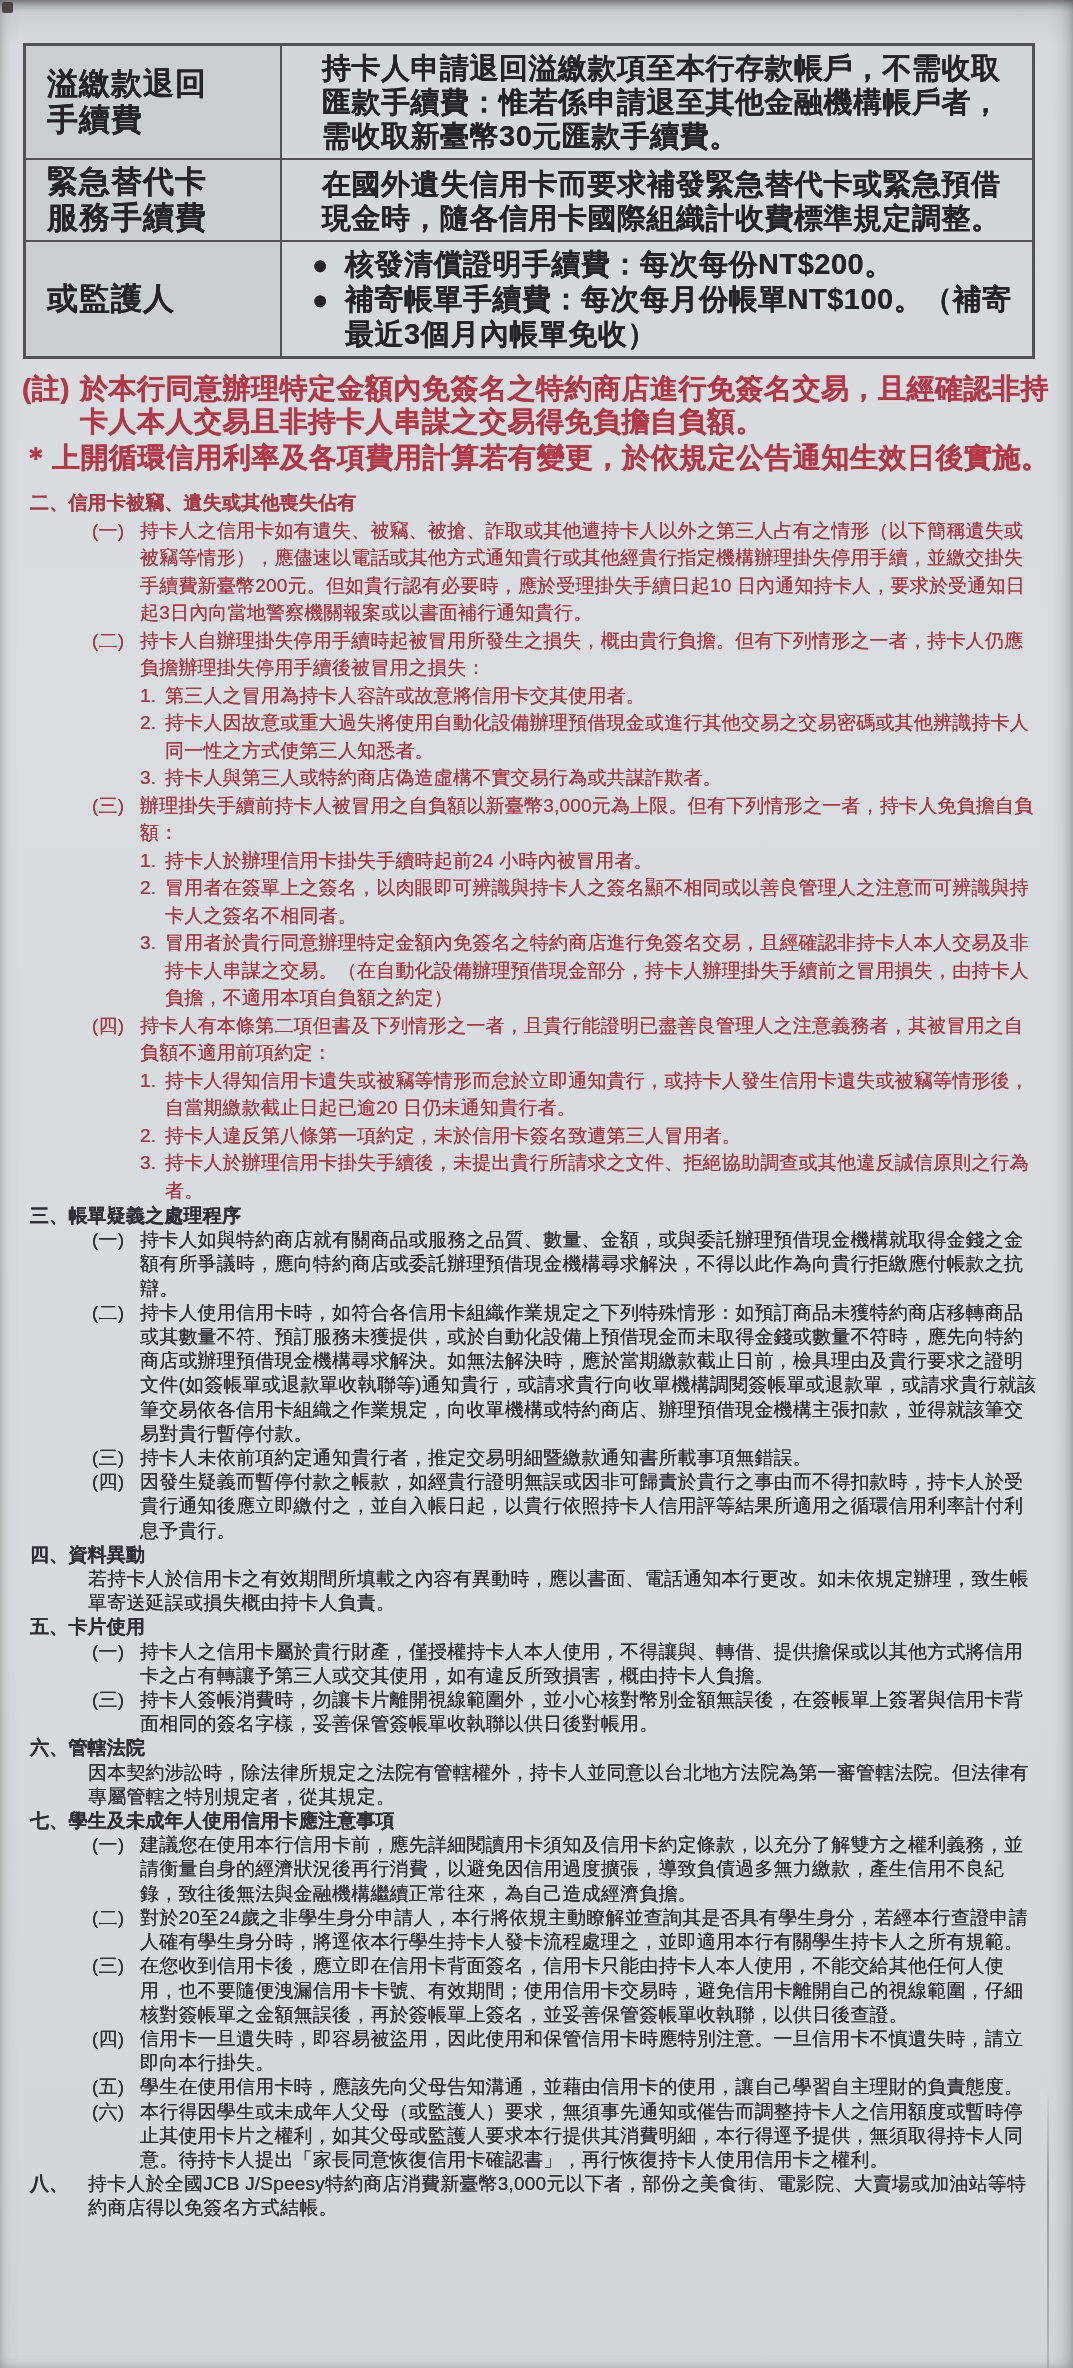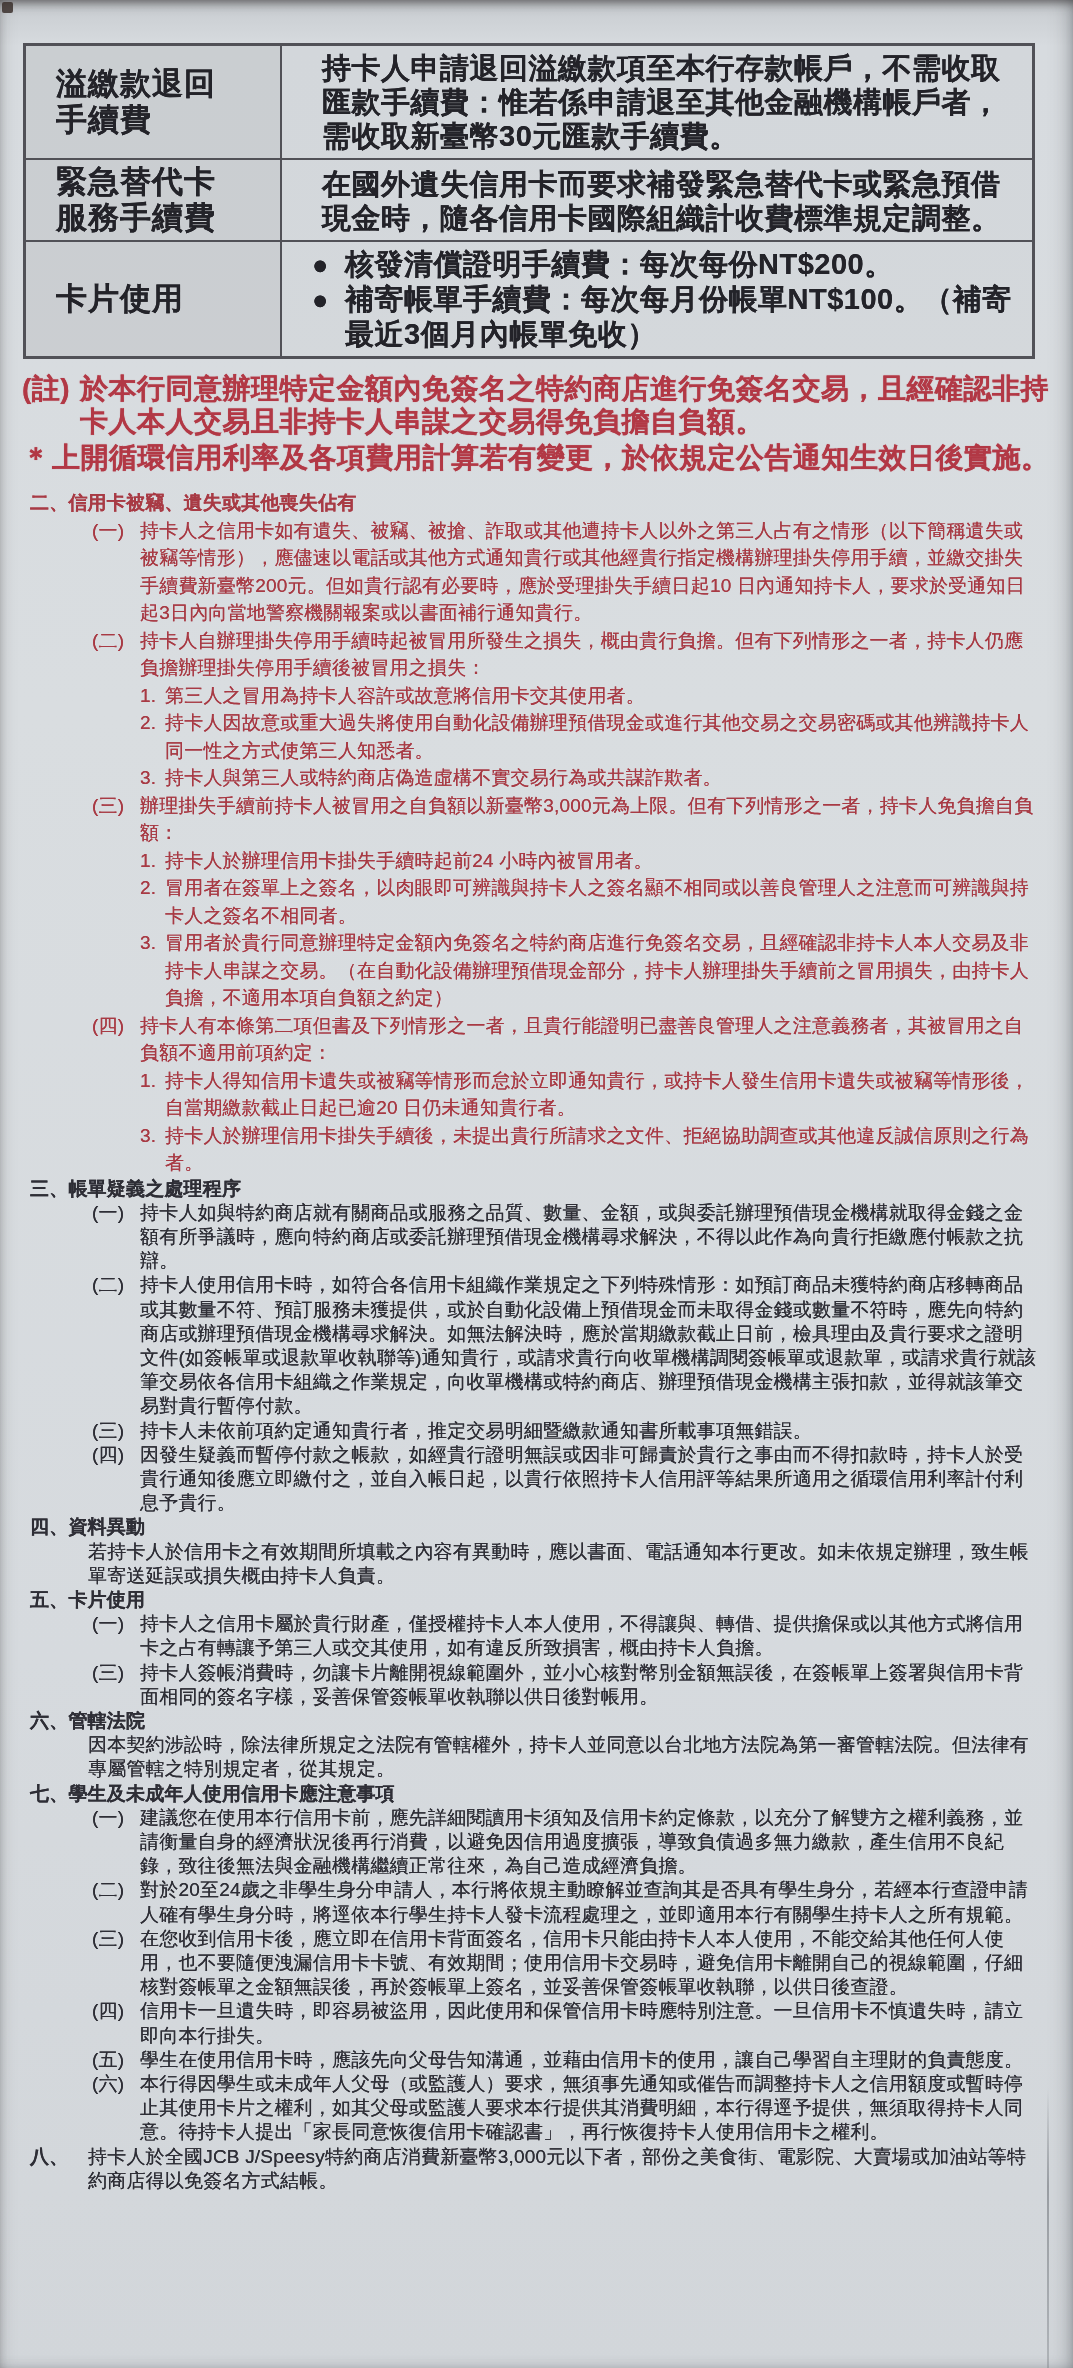--- a/index.html
+++ b/index.html
@@ -39,21 +39,21 @@
     color:var(--table-ink);
   }
   .fee-row{display:flex;align-items:stretch;}
   .fee-row + .fee-row{border-top:2px solid var(--border);}
   .fee-row:nth-child(1){min-height:100px;}
   .fee-row:nth-child(2){min-height:74px;}
   .fee-row:nth-child(3){min-height:112px;}
   .fee-label{
     flex:0 0 256px;box-sizing:border-box;border-right:2px solid var(--border);
     display:flex;align-items:center;
-    padding:4px 8px 4px 30px;
+    padding:4px 8px 4px 21px;
     font-size:31px;font-weight:bold;line-height:36px;letter-spacing:1px;
     white-space:pre-line;
     background:rgba(185,189,193,.35);
     text-shadow:0 0 .6px currentColor;
   }
   .fee-content{
     flex:1;box-sizing:border-box;
     display:flex;flex-direction:column;justify-content:flex-end;
     padding:5px 14px 5px 30px;
     font-size:29px;font-weight:bold;line-height:34px;letter-spacing:.5px;
@@ -106,21 +106,21 @@
         </div>
       </div>
       <div class="fee-row">
         <div class="fee-label">緊急替代卡
 服務手續費</div>
         <div class="fee-content">
           <div class="fee-line fee-para">在國外遺失信用卡而要求補發緊急替代卡或緊急預借現金時，隨各信用卡國際組織計收費標準規定調整。</div>
         </div>
       </div>
       <div class="fee-row">
-        <div class="fee-label">卡片使用</div>
+        <div class="fee-label">或監護人</div>
         <div class="fee-content">
           <div class="fee-line fee-bullet"><span class="bullet">●</span>核發清償證明手續費：每次每份NT$200。</div>
           <div class="fee-line fee-bullet"><span class="bullet">●</span>補寄帳單手續費：每次每月份帳單NT$100。（補寄最近3個月內帳單免收）</div>
         </div>
       </div>
     </div>
   <div class="notes" id="notes">
       <div class="note-a"><span class="note-prefix">(註)</span>於本行同意辦理特定金額內免簽名之特約商店進行免簽名交易，且經確認非持卡人本人交易且非持卡人串謀之交易得免負擔自負額。</div>
       <div class="note-b"><span class="note-prefix">＊</span>上開循環信用利率及各項費用計算若有變更，於依規定公告通知生效日後實施。</div>
     </div>
@@ -131,20 +131,21 @@
         <div class="item"><span class="item-label">(二)</span>持卡人自辦理掛失停用手續時起被冒用所發生之損失，概由貴行負擔。但有下列情形之一者，持卡人仍應負擔辦理掛失停用手續後被冒用之損失：</div>
         <div class="sub"><span class="sub-label">1.</span>第三人之冒用為持卡人容許或故意將信用卡交其使用者。</div>
         <div class="sub"><span class="sub-label">2.</span>持卡人因故意或重大過失將使用自動化設備辦理預借現金或進行其他交易之交易密碼或其他辨識持卡人同一性之方式使第三人知悉者。</div>
         <div class="sub"><span class="sub-label">3.</span>持卡人與第三人或特約商店偽造虛構不實交易行為或共謀詐欺者。</div>
         <div class="item"><span class="item-label">(三)</span>辦理掛失手續前持卡人被冒用之自負額以新臺幣3,000元為上限。但有下列情形之一者，持卡人免負擔自負額：</div>
         <div class="sub"><span class="sub-label">1.</span>持卡人於辦理信用卡掛失手續時起前24 小時內被冒用者。</div>
         <div class="sub"><span class="sub-label">2.</span>冒用者在簽單上之簽名，以肉眼即可辨識與持卡人之簽名顯不相同或以善良管理人之注意而可辨識與持卡人之簽名不相同者。</div>
         <div class="sub"><span class="sub-label">3.</span>冒用者於貴行同意辦理特定金額內免簽名之特約商店進行免簽名交易，且經確認非持卡人本人交易及非持卡人串謀之交易。（在自動化設備辦理預借現金部分，持卡人辦理掛失手續前之冒用損失，由持卡人負擔，不適用本項自負額之約定）</div>
         <div class="item"><span class="item-label">(四)</span>持卡人有本條第二項但書及下列情形之一者，且貴行能證明已盡善良管理人之注意義務者，其被冒用之自負額不適用前項約定：</div>
         <div class="sub"><span class="sub-label">1.</span>持卡人得知信用卡遺失或被竊等情形而怠於立即通知貴行，或持卡人發生信用卡遺失或被竊等情形後，自當期繳款截止日起已逾20 日仍未通知貴行者。</div>
+        <div class="sub"><span class="sub-label">2.</span>持卡人違反第八條第一項約定，未於信用卡簽名致遭第三人冒用者。</div>
         <div class="sub"><span class="sub-label">3.</span>持卡人於辦理信用卡掛失手續後，未提出貴行所請求之文件、拒絕協助調查或其他違反誠信原則之行為者。</div>
       </div>
       <div class="section">
         <div class="sec-head">三、帳單疑義之處理程序</div>
         <div class="item"><span class="item-label">(一)</span>持卡人如與特約商店就有關商品或服務之品質、數量、金額，或與委託辦理預借現金機構就取得金錢之金額有所爭議時，應向特約商店或委託辦理預借現金機構尋求解決，不得以此作為向貴行拒繳應付帳款之抗辯。</div>
         <div class="item"><span class="item-label">(二)</span>持卡人使用信用卡時，如符合各信用卡組織作業規定之下列特殊情形：如預訂商品未獲特約商店移轉商品或其數量不符、預訂服務未獲提供，或於自動化設備上預借現金而未取得金錢或數量不符時，應先向特約商店或辦理預借現金機構尋求解決。如無法解決時，應於當期繳款截止日前，檢具理由及貴行要求之證明文件(如簽帳單或退款單收執聯等)通知貴行，或請求貴行向收單機構調閱簽帳單或退款單，或請求貴行就該筆交易依各信用卡組織之作業規定，向收單機構或特約商店、辦理預借現金機構主張扣款，並得就該筆交易對貴行暫停付款。</div>
         <div class="item"><span class="item-label">(三)</span>持卡人未依前項約定通知貴行者，推定交易明細暨繳款通知書所載事項無錯誤。</div>
         <div class="item"><span class="item-label">(四)</span>因發生疑義而暫停付款之帳款，如經貴行證明無誤或因非可歸責於貴行之事由而不得扣款時，持卡人於受貴行通知後應立即繳付之，並自入帳日起，以貴行依照持卡人信用評等結果所適用之循環信用利率計付利息予貴行。</div>
       </div>
       <div class="section">

